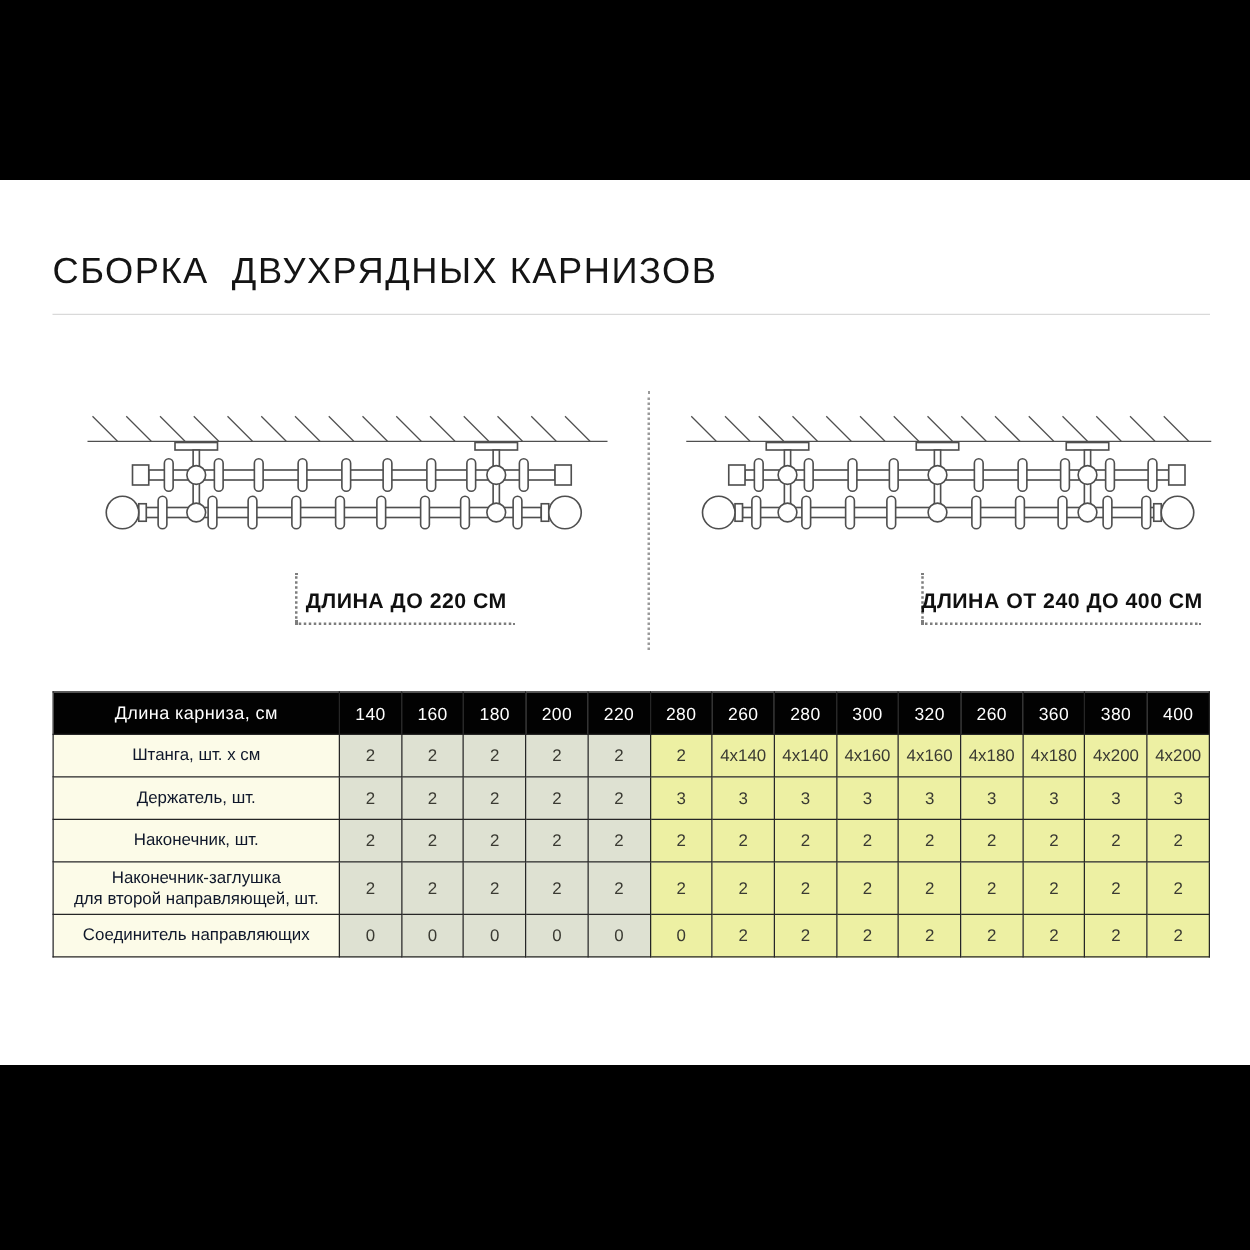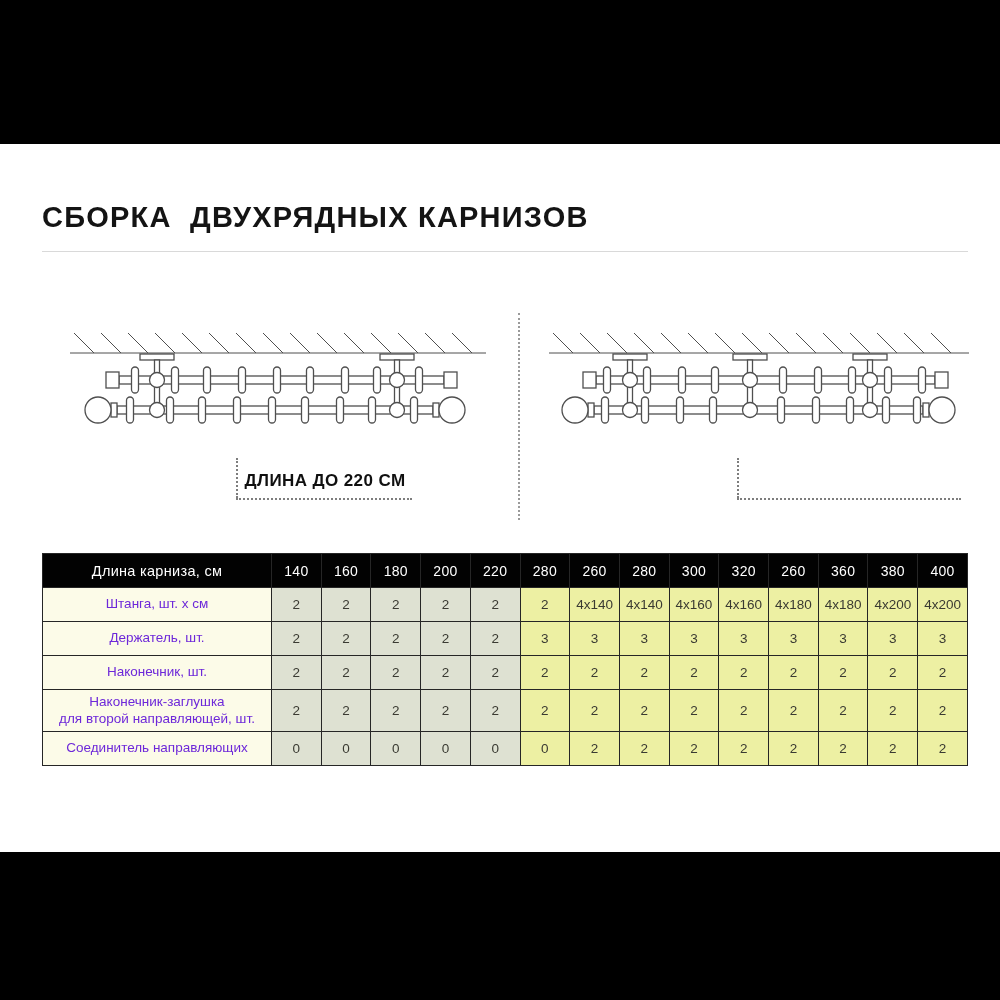--- a/index.html
+++ b/index.html
@@ -2,21 +2,21 @@
 <html><head>
 <meta charset="utf-8">
 <style>
   html,body{margin:0;padding:0;background:#000;}
   .page{position:relative;width:1000px;height:1000px;background:#000;overflow:hidden;
         font-family:"Liberation Sans",sans-serif;}
   .letterbox{position:absolute;left:0;width:1000px;background:#000;}
   .lb-top{top:0;height:144px;}
   .lb-bottom{top:852px;height:148px;}
   .white-panel{position:absolute;left:0;top:144px;width:1000px;height:708px;background:#ffffff;}
-  .title{position:absolute;left:42px;top:201px;font-size:29px;font-weight:bold;color:#141414;
+  .title{position:absolute;left:42px;top:201px;font-size:29px;font-weight:normal;color:#141414;
          letter-spacing:1.2px;white-space:pre;}
   .rule{position:absolute;left:42px;top:251px;width:926px;height:1px;background:#d9d9d9;}
   .diag-divider{position:absolute;left:518px;top:313px;height:207px;width:0;
                 border-left:2px dotted #9a9a9a;}
   svg.diag{position:absolute;top:320px;overflow:visible;}
   .diag-left{left:62px;}
   .diag-right{left:545px;}
   .vguide{position:absolute;width:0;height:40px;top:458px;border-left:2px dotted #7d7d7d;}
   .hguide{position:absolute;height:0;top:498px;border-top:2px dotted #7d7d7d;}
   .vg-left{left:236px;}
@@ -28,21 +28,21 @@
   .dl-left{left:237px;width:176px;}
   .dl-right{left:737px;width:224px;}
   table.spec{position:absolute;left:42px;top:553px;width:926px;border-collapse:collapse;
              table-layout:fixed;}
   .spec th,.spec td{border:1px solid #262626;text-align:center;vertical-align:middle;padding:0 1px;}
   .spec thead th{background:#020202;color:#ffffff;font-weight:normal;font-size:14px;height:33px;
                  letter-spacing:.3px;}
   .spec thead th.lblcell{background:#020202;color:#ffffff;font-size:14.5px;}
   .spec td{font-size:13.5px;color:#3a3a32;height:33px;}
   .lblcell{width:226px;margin-left:27px;}
-  .spec tbody td.lblcell{background:#fcfbe8;font-size:13.5px;color:#6d28d9;white-space:pre-line;
+  .spec tbody td.lblcell{background:#fcfbe8;font-size:13.5px;color:#0f172a;white-space:pre-line;
                          line-height:1.25;}
   .g1{background:#dee1d2;}
   .g2{background:#edf0a3;}
   tr.tall td{height:41px;}
 </style>
 </head>
 <body>
 
 <div class="page">
   <div class="letterbox lb-top"></div>
@@ -180,20 +180,21 @@
       <circle cx="325" cy="60" r="7.5" fill="#ffffff" stroke="#4f4f4f" stroke-width="1.3"></circle>
       <circle cx="325" cy="90" r="7.5" fill="#ffffff" stroke="#4f4f4f" stroke-width="1.3"></circle>
     </svg>
 
   <div class="vguide vg-left"></div>
   <div class="hguide hg-left"></div>
   <div class="dlabel dl-left">ДЛИНА ДО 220 СМ</div>
 
   <div class="vguide vg-right"></div>
   <div class="hguide hg-right"></div>
+  <div class="dlabel dl-right">ДЛИНА ОТ 240 ДО 400 СМ</div>
 
   <table class="spec">
     <thead>
         <tr>
           <th class="lblcell">Длина карниза, см</th>
           <th>140</th>
           <th>160</th>
           <th>180</th>
           <th>200</th>
           <th>220</th>

